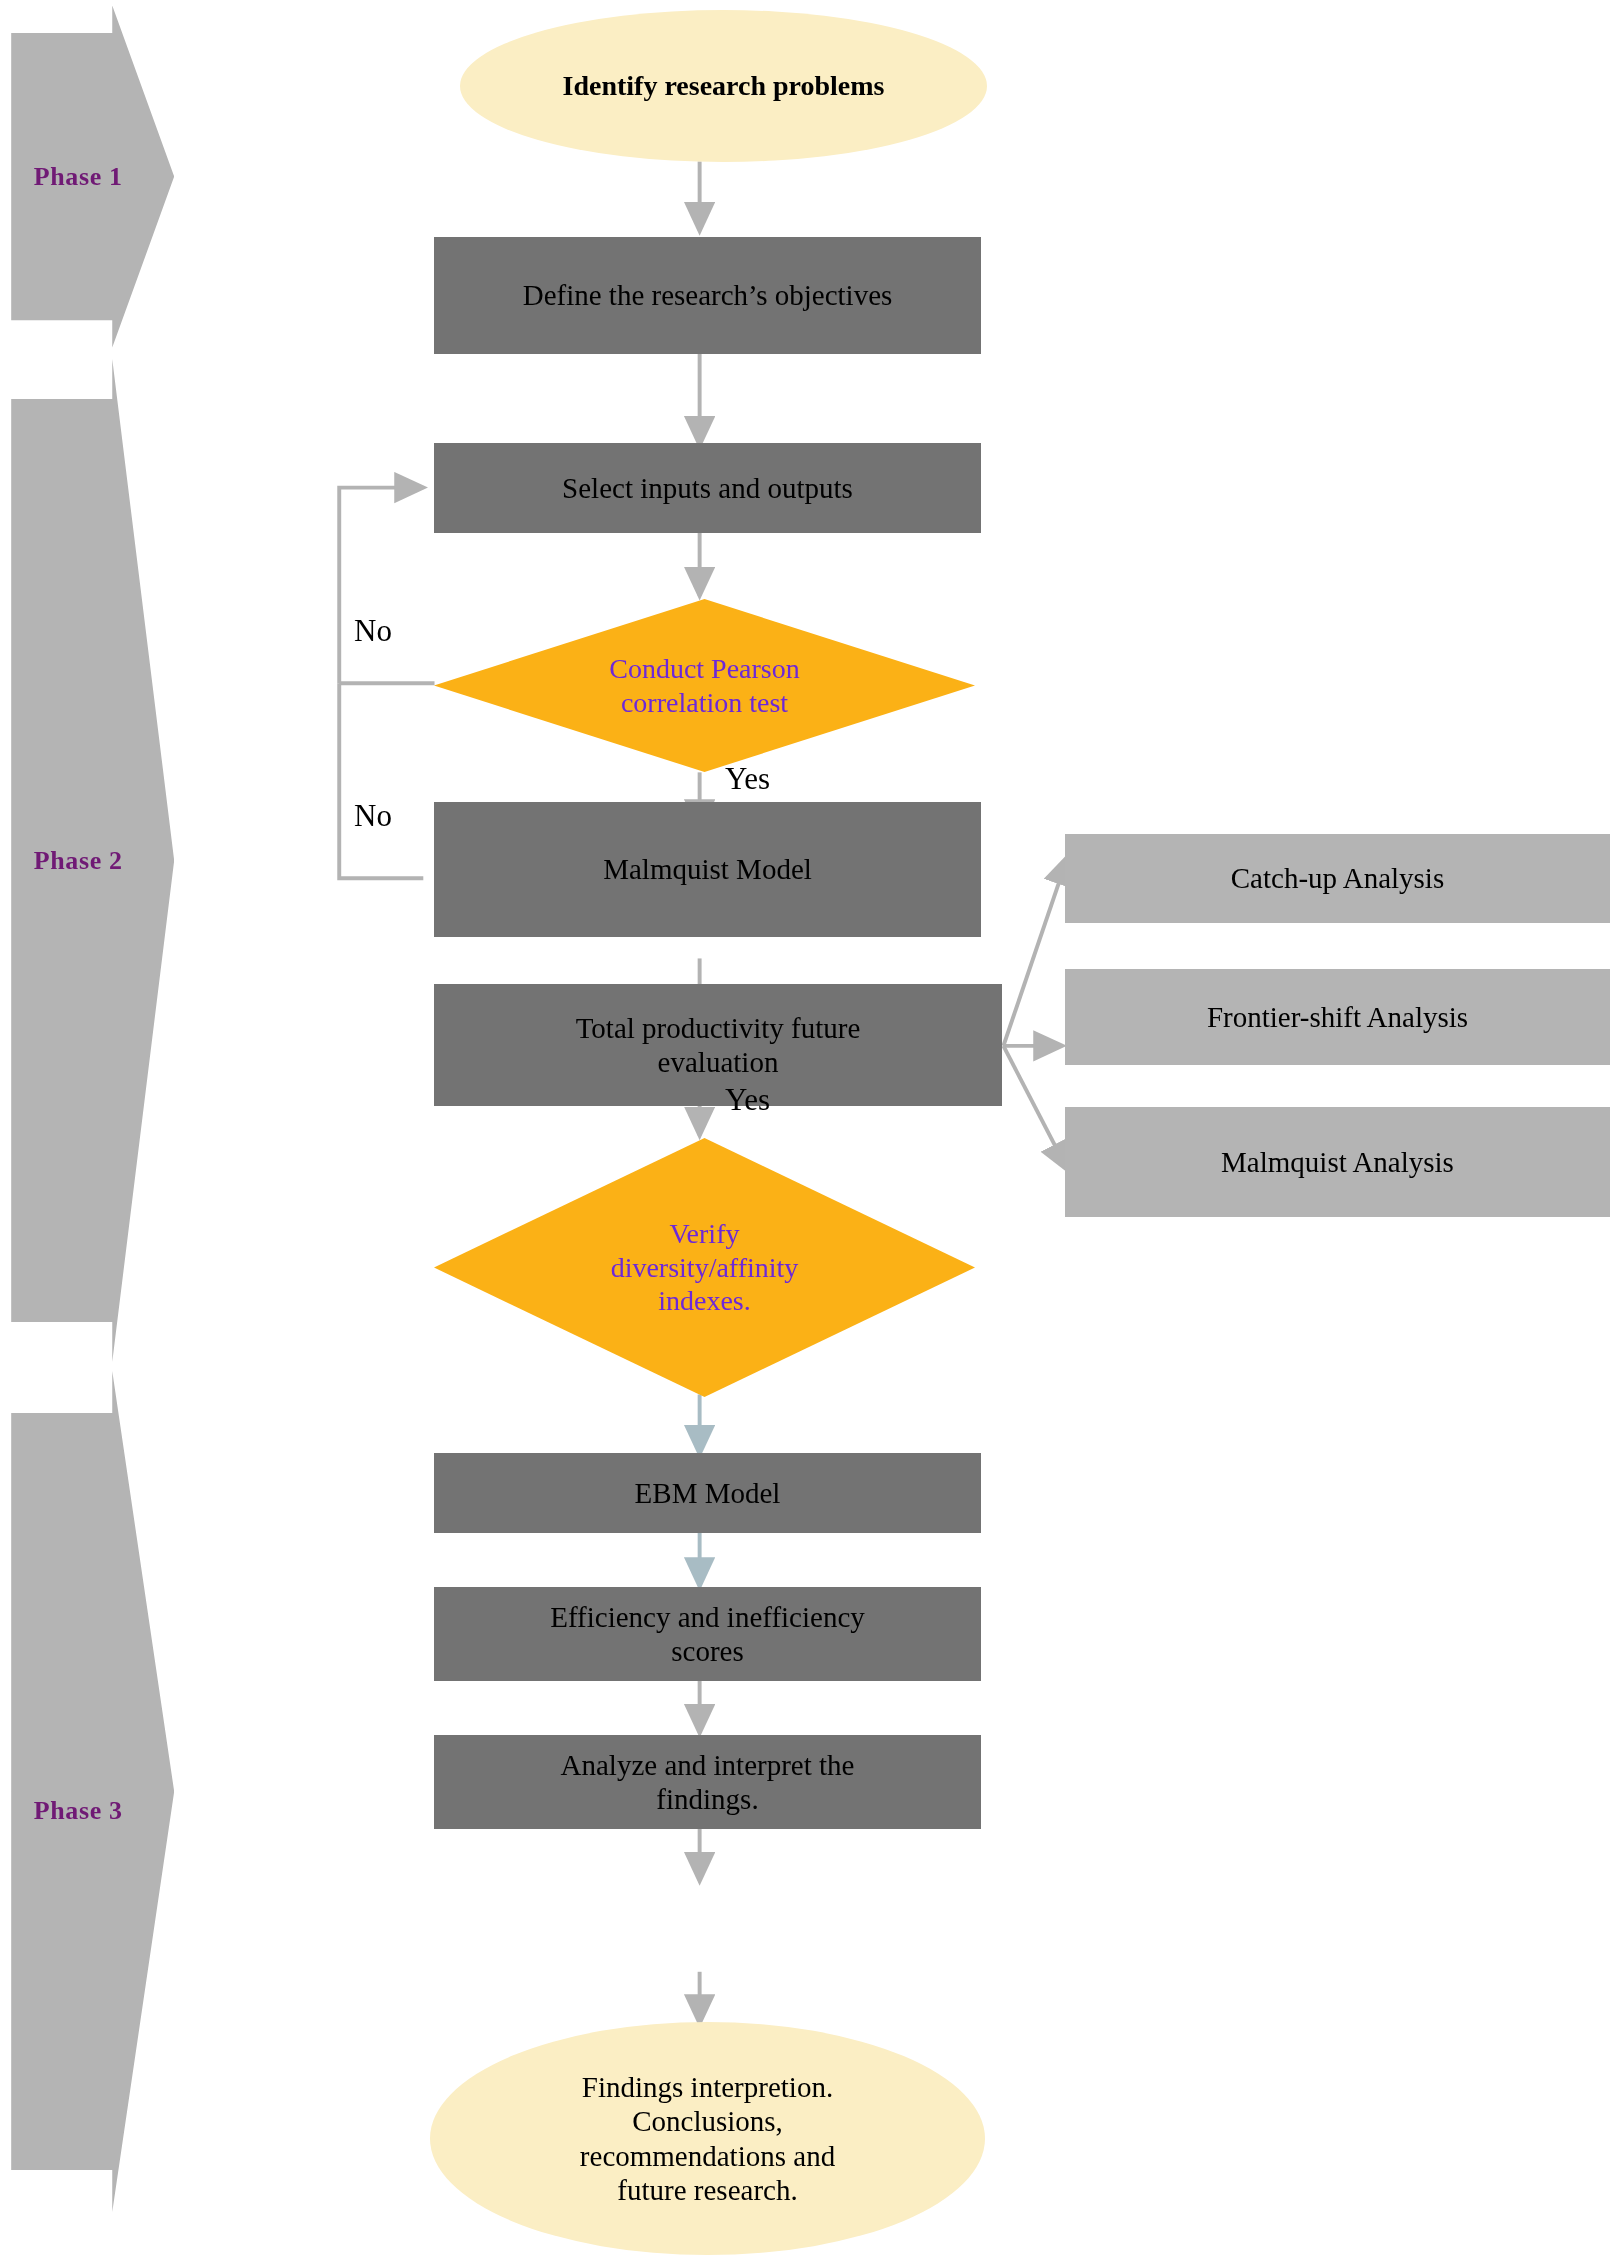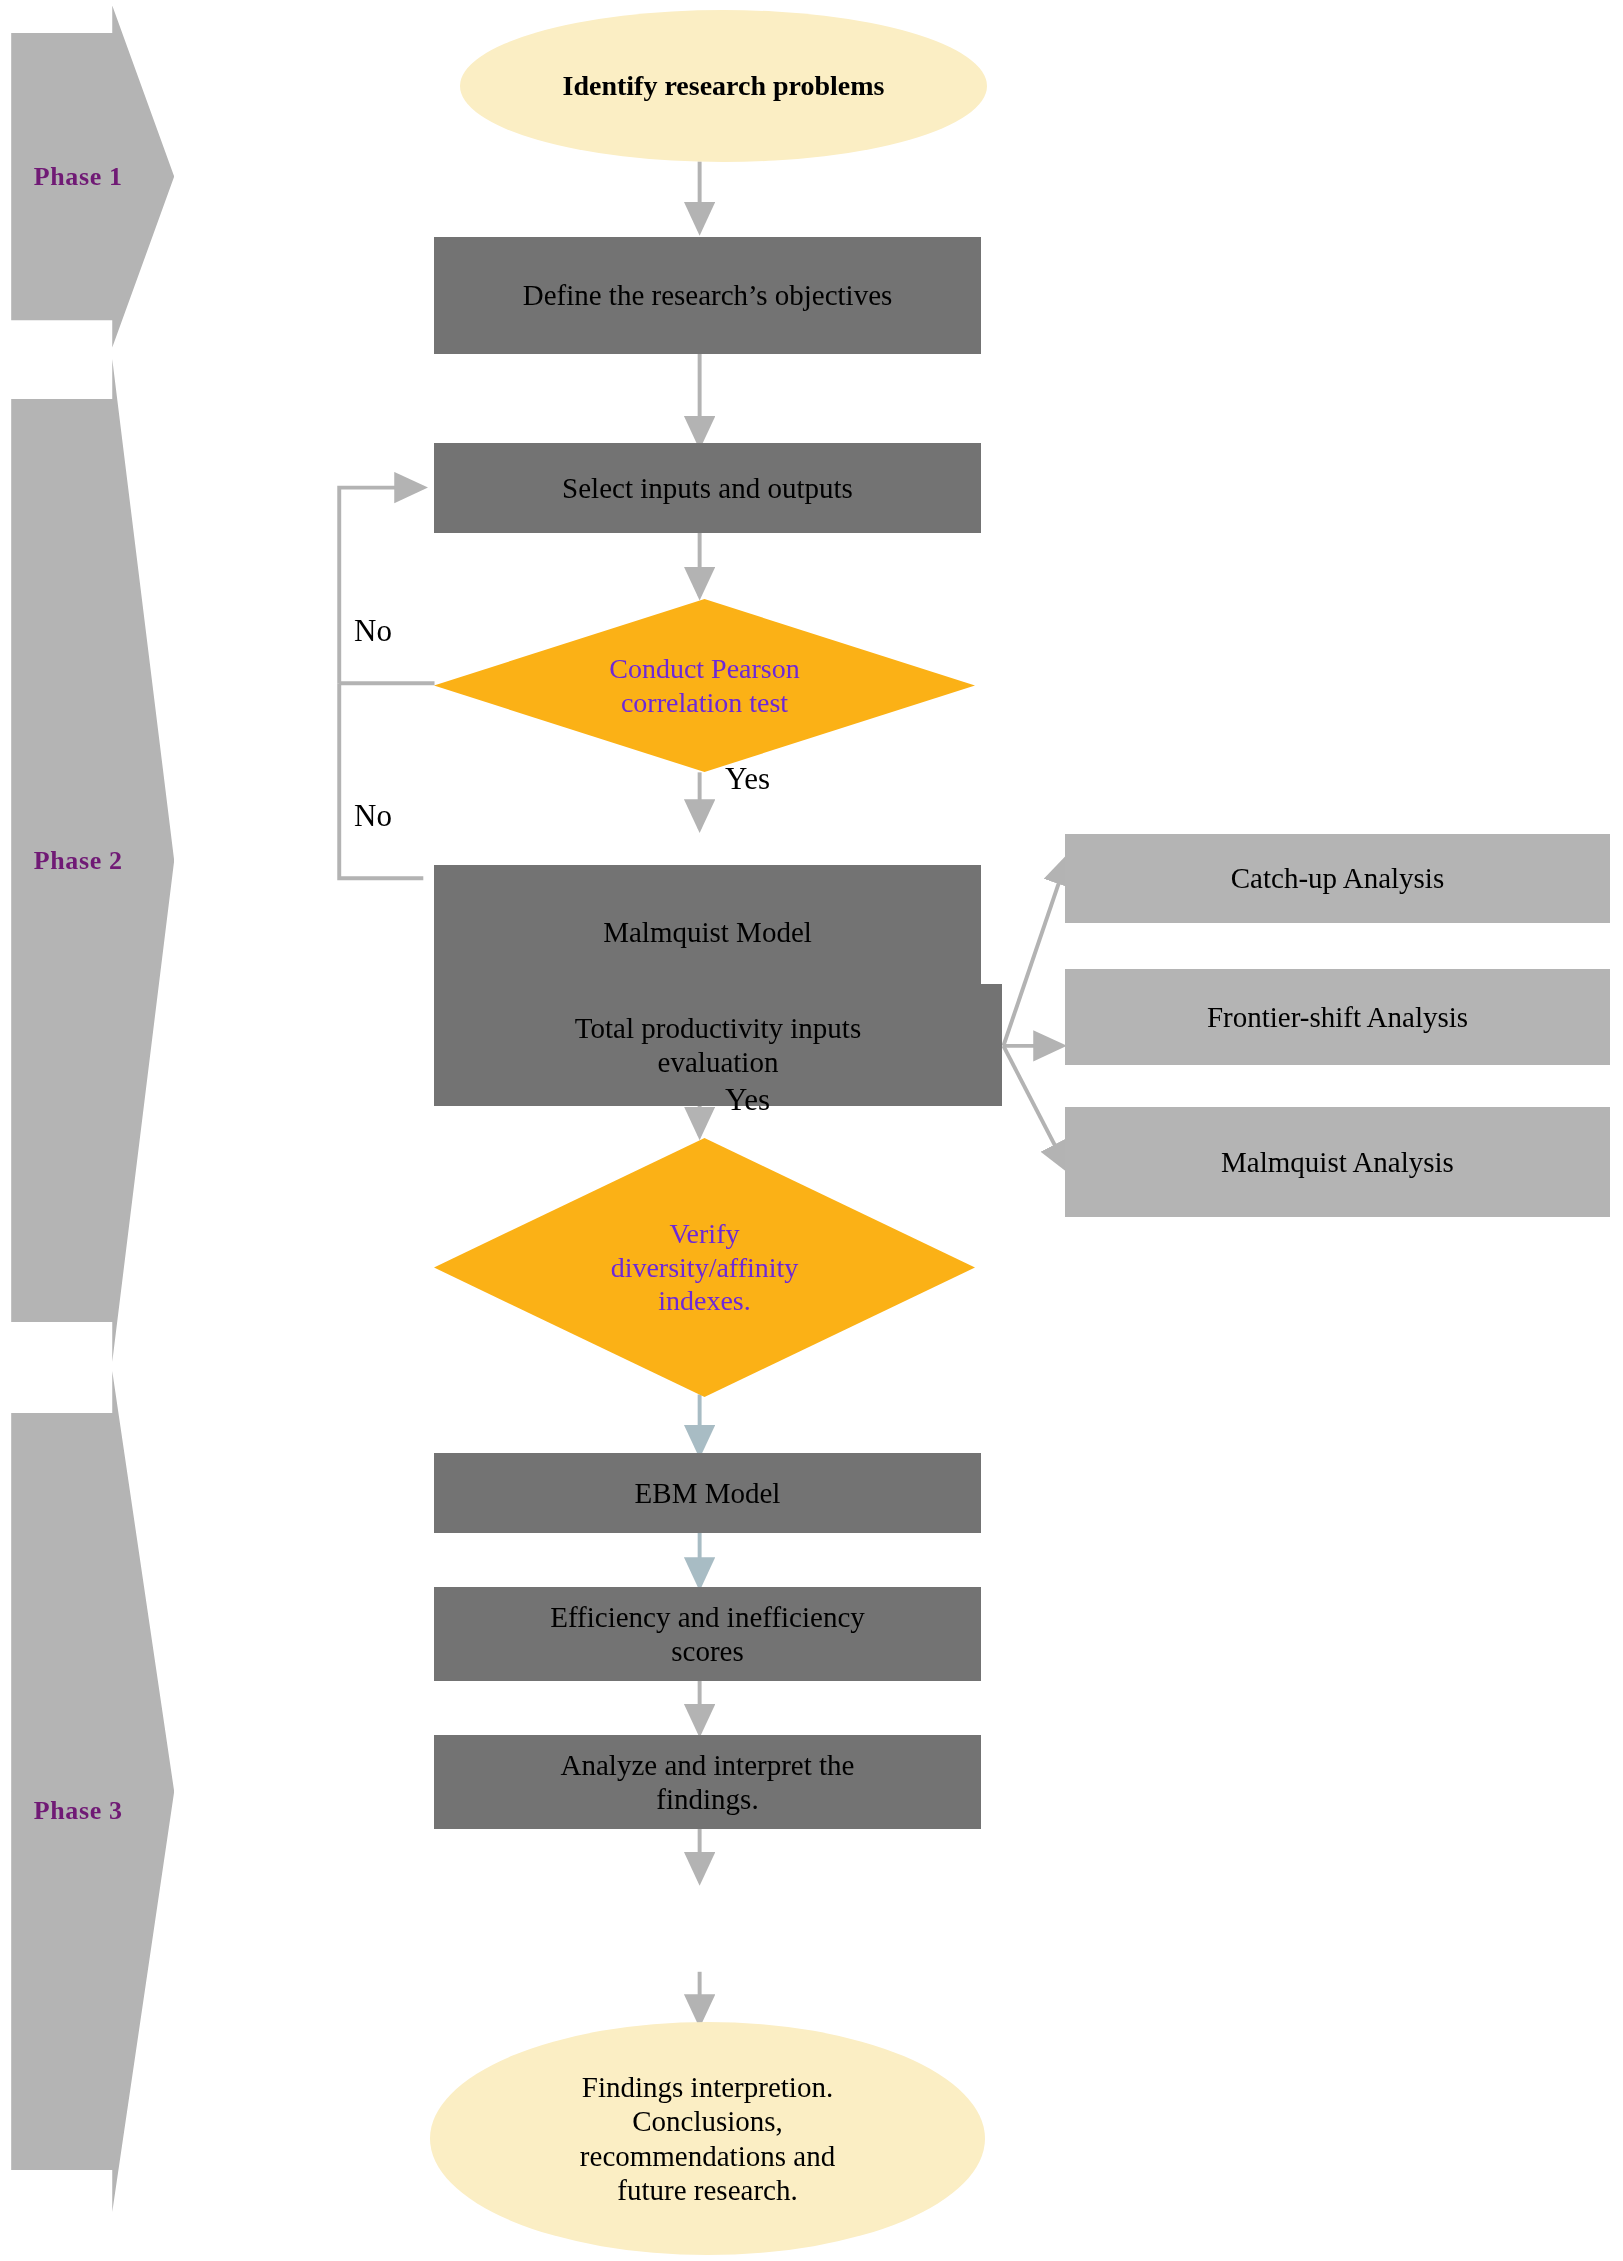--- a/index.html
+++ b/index.html
@@ -159,27 +159,27 @@
     <span>Select inputs and outputs</span>
   </div>
 
   <div class="decision" style="left:434px; top:599px; width:541px; height:173px; font-size:28px;">
     <div style="width:348px;">
       <div>Conduct Pearson</div>
       <div>correlation test</div>
     </div>
   </div>
 
-  <div class="node proc" style="left:434px; top:865px; width:547px; height:135px; font-size:29px; padding:0 13.5px;">
+  <div class="node proc" style="left:434px; top:802px; width:547px; height:135px; font-size:29px; padding:0 13.5px;">
     <span>Malmquist Model</span>
   </div>
 
   <div class="node proc" style="left:434px; top:984px; width:568px; height:122px; font-size:29px; padding:0 11.2px;">
     <div>
-      <div>Total productivity inputs</div>
+      <div>Total productivity future</div>
       <div>evaluation</div>
     </div>
   </div>
 
   <div class="decision" style="left:434px; top:1138px; width:541px; height:259px; font-size:28px;">
     <div style="width:303px;">
       <div>Verify</div>
       <div>diversity/affinity</div>
       <div>indexes.</div>
     </div>

